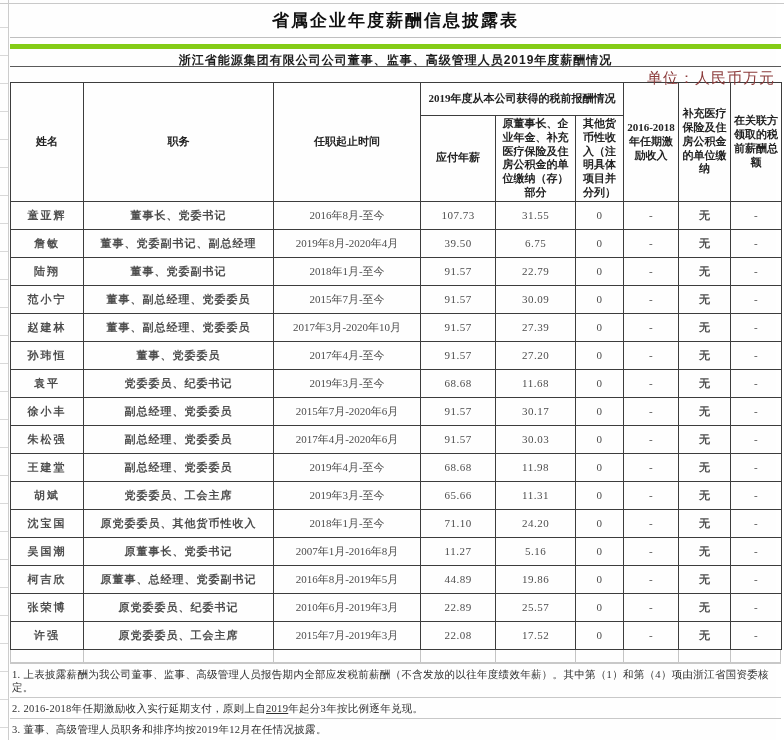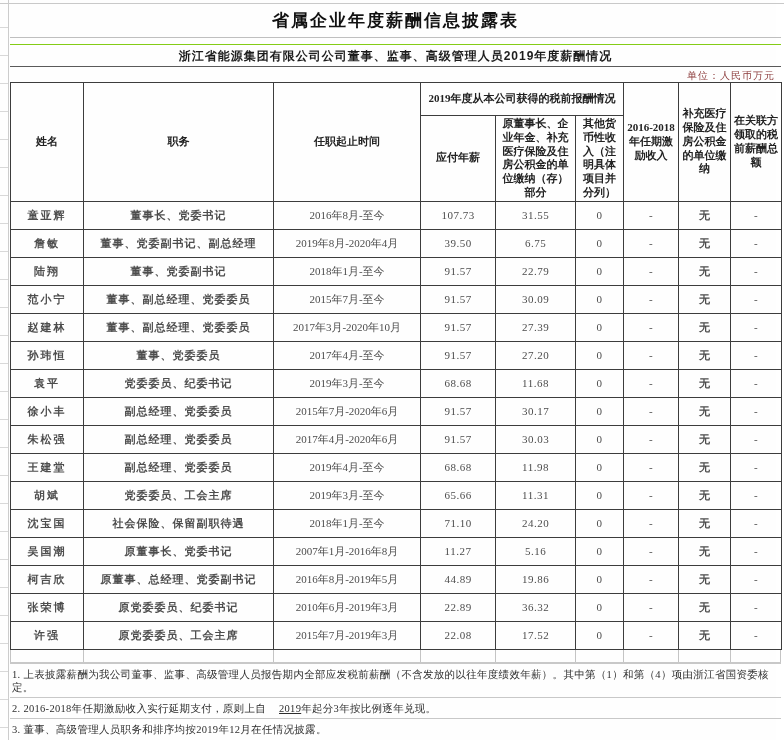--- a/index.html
+++ b/index.html
@@ -17,26 +17,26 @@
               transparent 0, transparent 27px, #d8d8d8 27px, #d8d8d8 28px); }
 
   .content { position:absolute; left:10px; top:0; width:771px; }
 
   .title { text-align:center; padding-top:9px; height:36px;
            font-family:"Liberation Sans","DejaVu Sans",sans-serif;
            font-size:17px; font-weight:bold; color:#111; letter-spacing:2px; }
   .title-rule { border-top:1px solid #bfbfbf; margin-top:1px; }
 
   .subtitle-band { margin-top:6px; height:23px; line-height:22px; text-align:center;
-                   border-top:1px solid #84cc16; border-bottom:1px solid #5a5a5a;
+                   border-top:5px solid #84cc16; border-bottom:1px solid #5a5a5a;
                    font-family:"Liberation Sans","DejaVu Sans",sans-serif;
                    font-size:12px; font-weight:bold; color:#1c1c1c; letter-spacing:1px; }
 
   .unit-row { height:15px; text-align:right; padding:2px 6px 0 0;
-              font-size:10px; color:#8b3a3a; letter-spacing:1px; }
+              font-size:15px; color:#8b3a3a; letter-spacing:1px; }
 
   table.salary { border-collapse:collapse; table-layout:fixed; width:771px; }
   table.salary th, table.salary td {
       border:1px solid #3d3d3d; text-align:center; vertical-align:middle;
       overflow:hidden; }
   table.salary th { font-size:11px; font-weight:bold; color:#222;
       line-height:1.25; padding:1px 2px; }
   tr.h1row { height:33px; }
   tr.h2row { height:69px; }
   table.salary td { font-size:11px; color:#4d4d4d; height:28px; padding:0 1px; }
@@ -56,21 +56,21 @@
         linear-gradient(#c4c4c4,#c4c4c4),linear-gradient(#c4c4c4,#c4c4c4),
         linear-gradient(#c4c4c4,#c4c4c4),linear-gradient(#c4c4c4,#c4c4c4);
       background-repeat:no-repeat;
       background-size:1px 100%;
       background-position:0 0,73px 0,263px 0,410px 0,485px 0,565px 0,613px 0,668px 0,720px 0,770px 0; }
 
   .notes { width:771px; font-size:10.5px; color:#2e2e2e; }
   .note-label { height:13px; line-height:13px; font-weight:bold; }
   .note { border-top:1px solid #c8c8c8; padding:4px 2px 3px 2px; line-height:1.25;
           letter-spacing:0.3px; }
-  .u { text-decoration:underline;margin-left:13px; }
+  .u { text-decoration:underline; }
 </style>
 </head>
 <body>
 
 <div class="page">
   <div class="top-rule"></div>
   <div class="gutter"></div>
 
   <div class="content">
     <div class="title">省属企业年度薪酬信息披露表</div>
@@ -227,21 +227,21 @@
             <td class="c-term">2019年3月-至今</td>
             <td class="c-num">65.66</td>
             <td class="c-num">11.31</td>
             <td class="c-num">0</td>
             <td class="c-num">-</td>
             <td class="c-rel">无</td>
             <td class="c-num">-</td>
           </tr>
           <tr>
             <td class="c-name">沈宝国</td>
-            <td class="c-position">社会保险、保留副职待遇</td>
+            <td class="c-position">原党委委员、其他货币性收入</td>
             <td class="c-term">2018年1月-至今</td>
             <td class="c-num">71.10</td>
             <td class="c-num">24.20</td>
             <td class="c-num">0</td>
             <td class="c-num">-</td>
             <td class="c-rel">无</td>
             <td class="c-num">-</td>
           </tr>
           <tr>
             <td class="c-name">吴国潮</td>
@@ -263,21 +263,21 @@
             <td class="c-num">0</td>
             <td class="c-num">-</td>
             <td class="c-rel">无</td>
             <td class="c-num">-</td>
           </tr>
           <tr>
             <td class="c-name">张荣博</td>
             <td class="c-position">原党委委员、纪委书记</td>
             <td class="c-term">2010年6月-2019年3月</td>
             <td class="c-num">22.89</td>
-            <td class="c-num">36.32</td>
+            <td class="c-num">25.57</td>
             <td class="c-num">0</td>
             <td class="c-num">-</td>
             <td class="c-rel">无</td>
             <td class="c-num">-</td>
           </tr>
           <tr>
             <td class="c-name">许强</td>
             <td class="c-position">原党委委员、工会主席</td>
             <td class="c-term">2015年7月-2019年3月</td>
             <td class="c-num">22.08</td>

